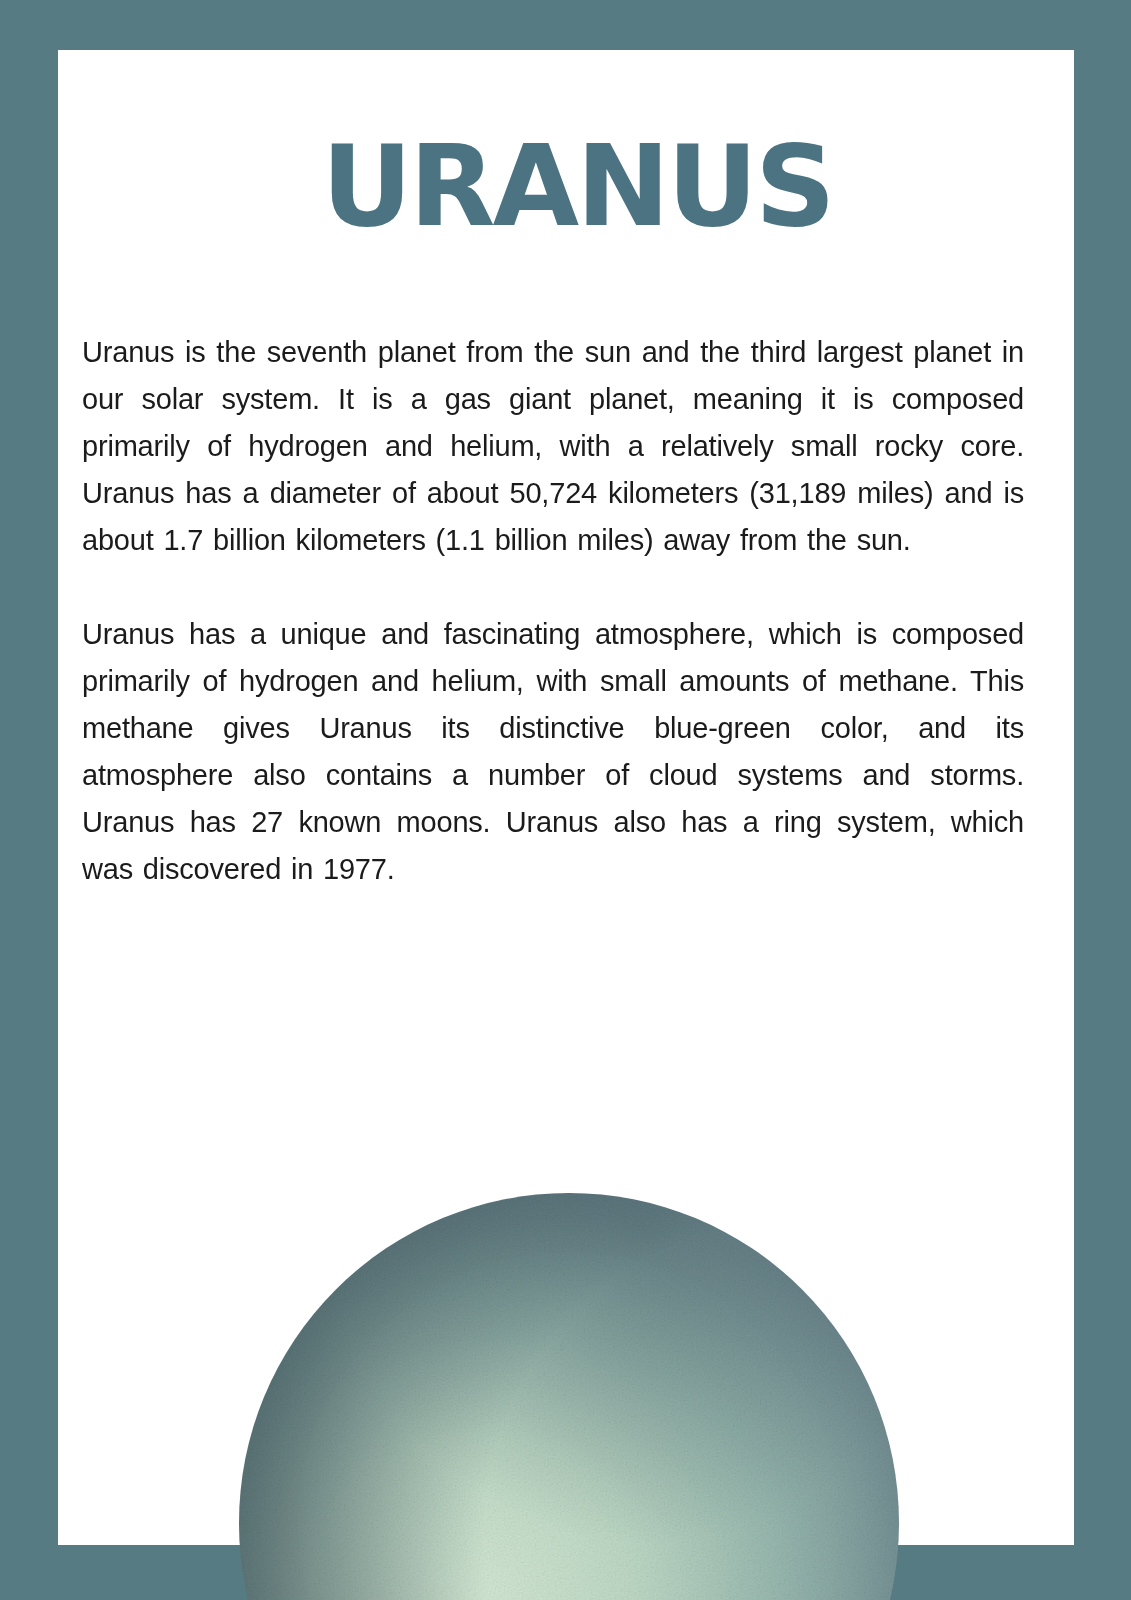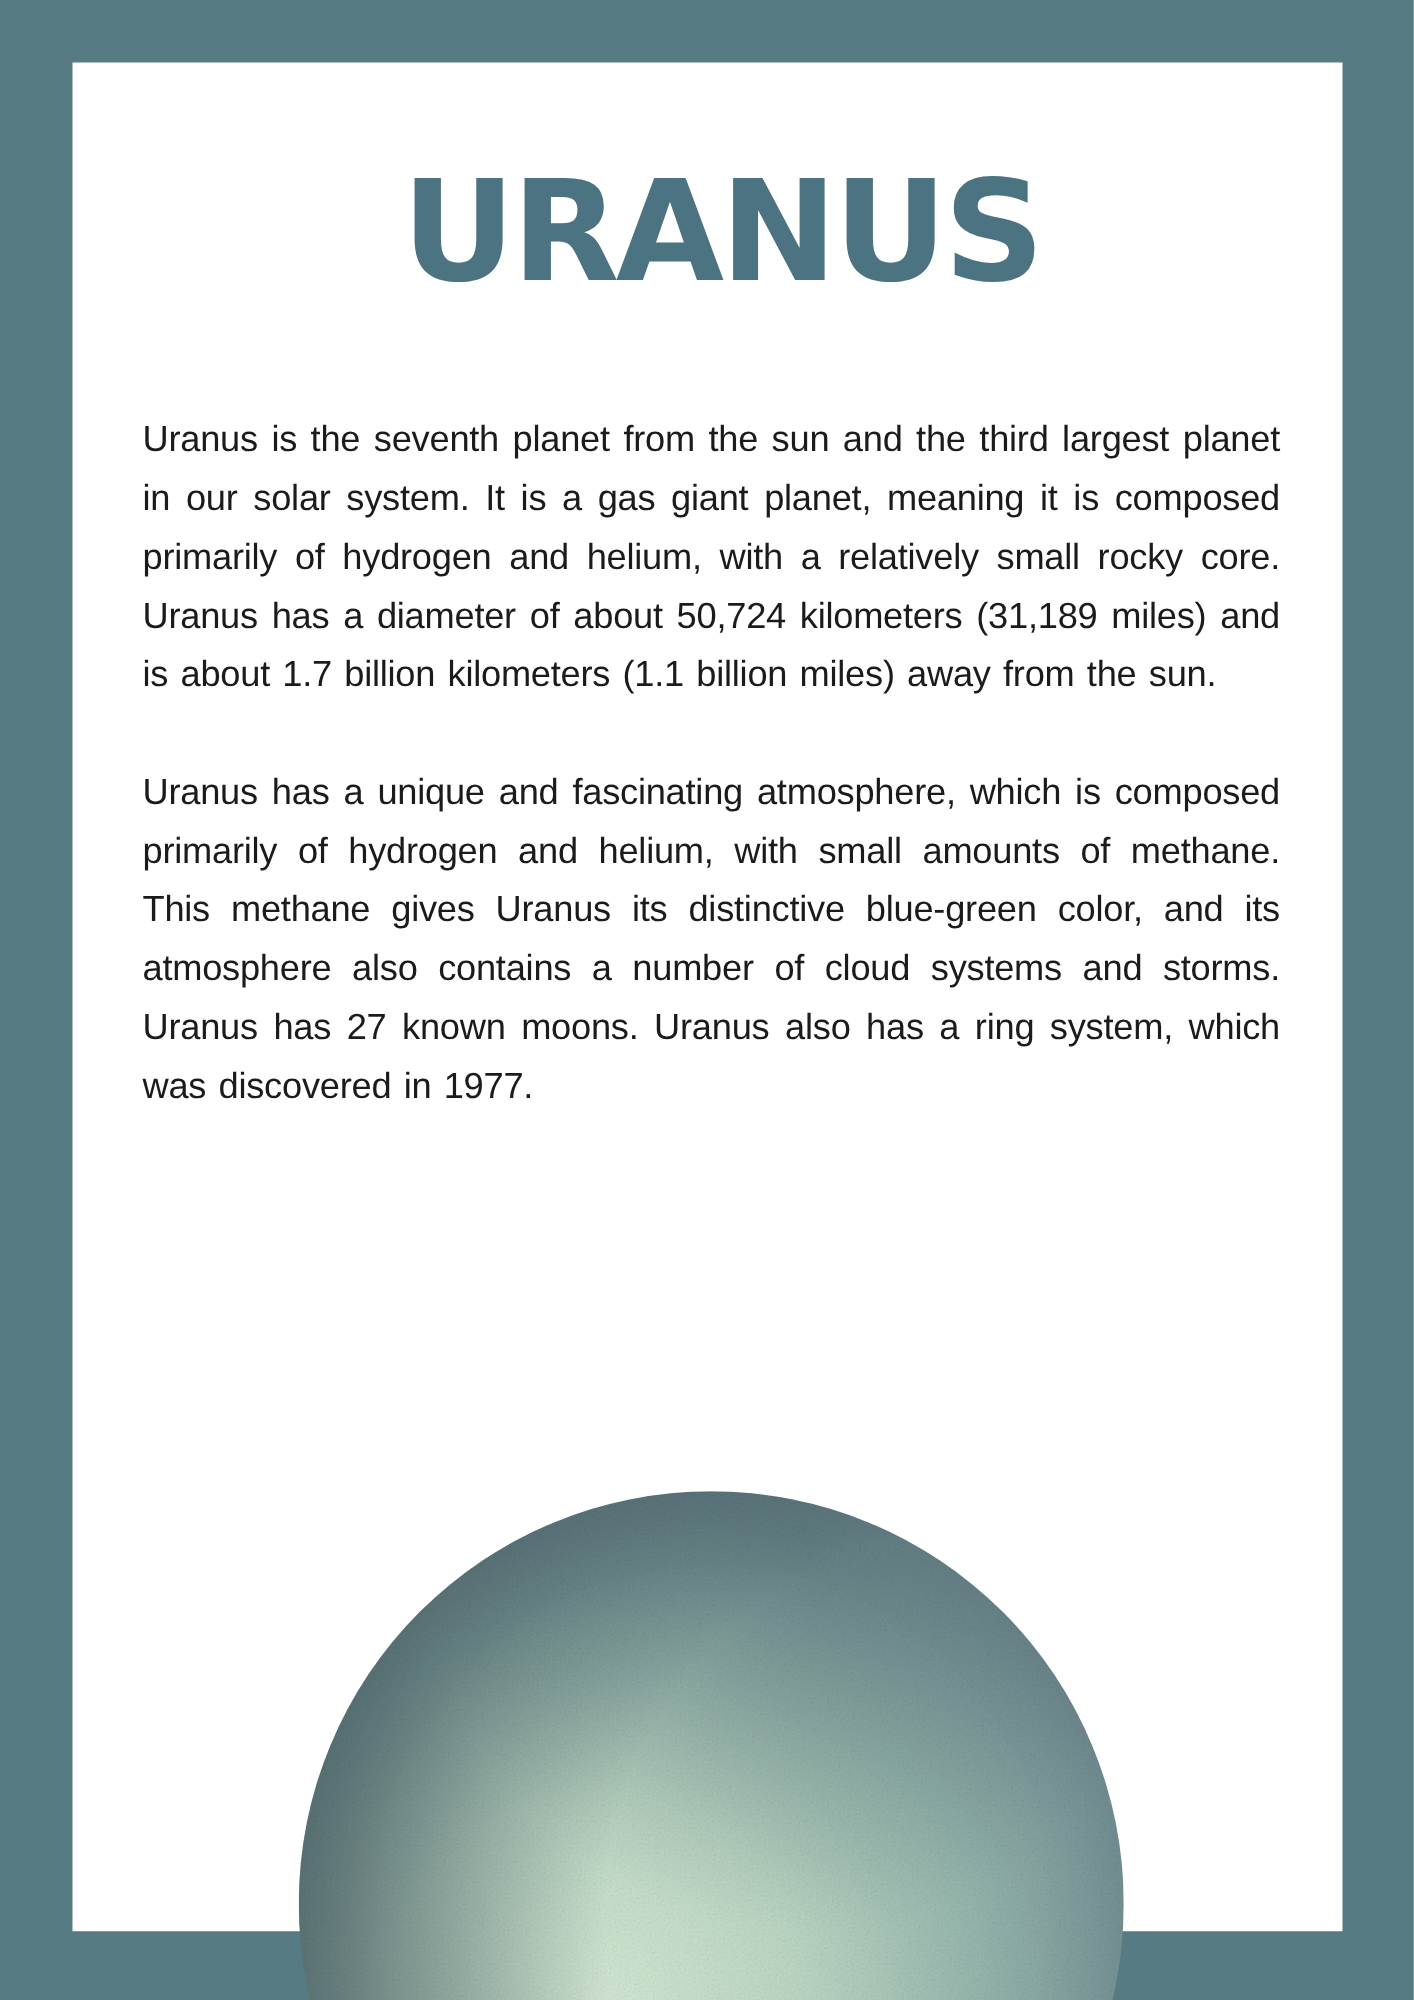--- a/index.html
+++ b/index.html
@@ -25,21 +25,21 @@
     font-family: "DejaVu Sans", sans-serif;
     font-weight: 800;
     font-size: 112px;
     line-height: 1.12;
     letter-spacing: -3px;
     color: #4c7382;
     padding-left: 22px;
   }
   .content {
     margin-top: 80px;
-    padding: 0 50px 0 56px;
+    padding: 0 50px 0 24px;
   }
   .content p {
     margin: 0 0 47px 0;
     font-family: "Liberation Sans", sans-serif;
     font-size: 29px;
     line-height: 47px;
     letter-spacing: -0.2px;
     word-spacing: 2px;
     text-align: justify;
     color: #1b1b1b;

